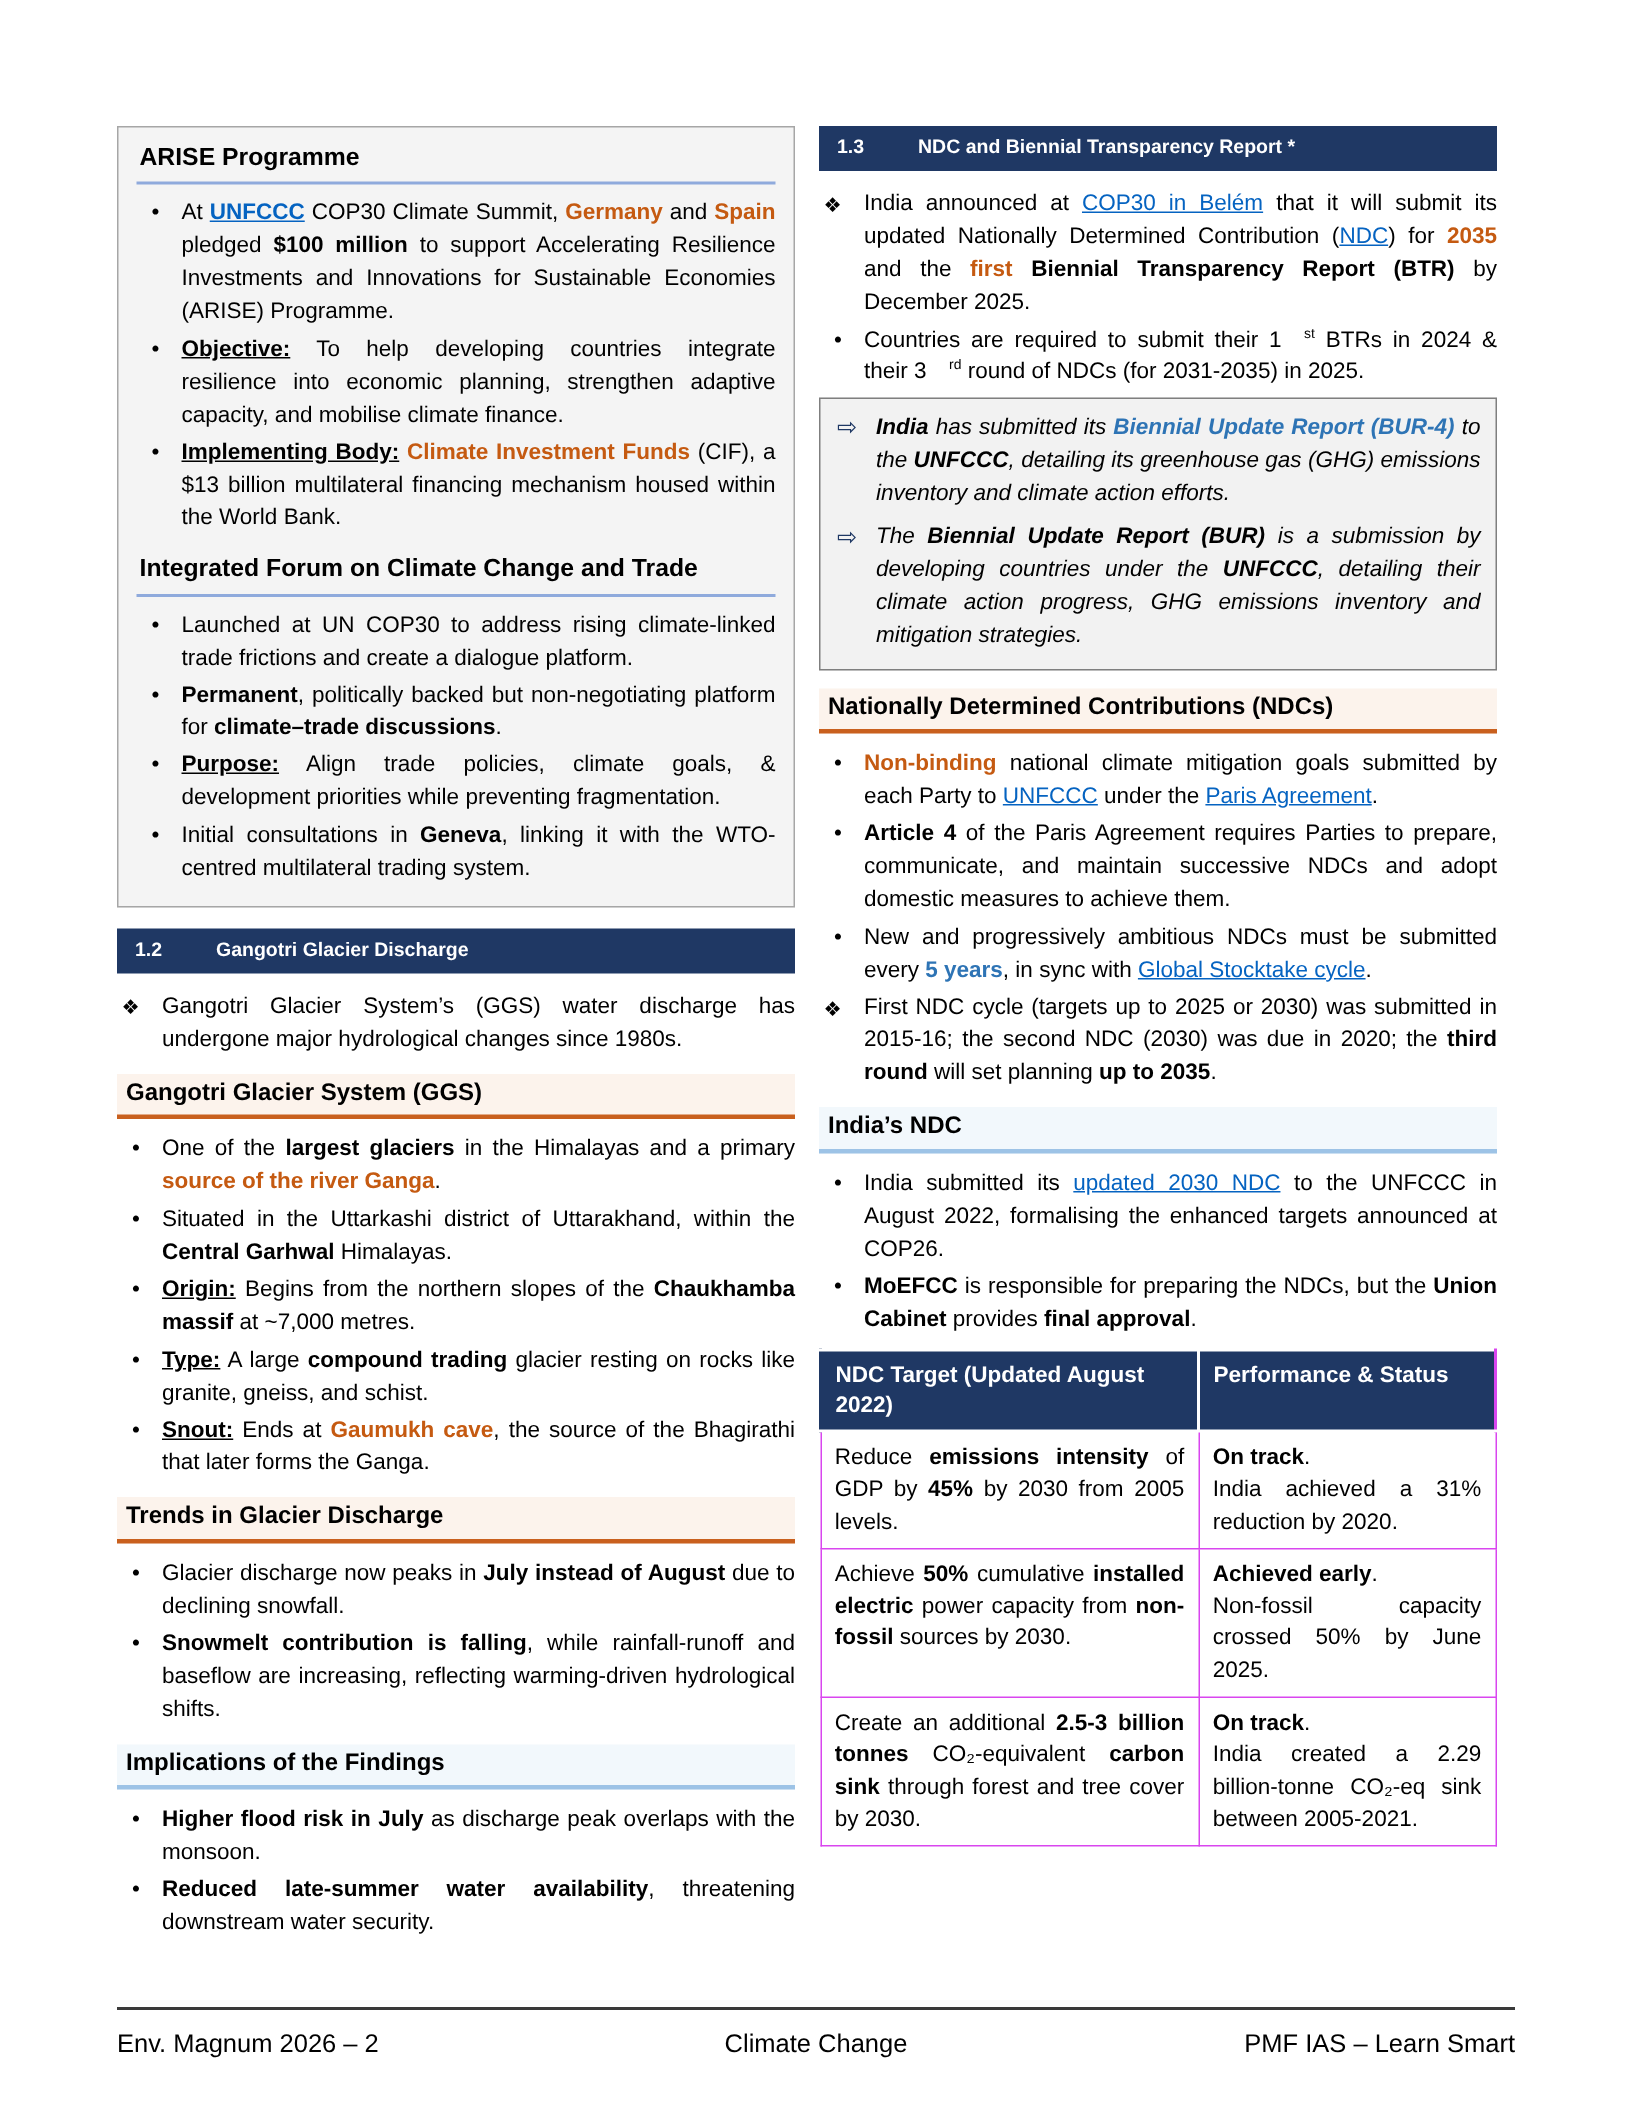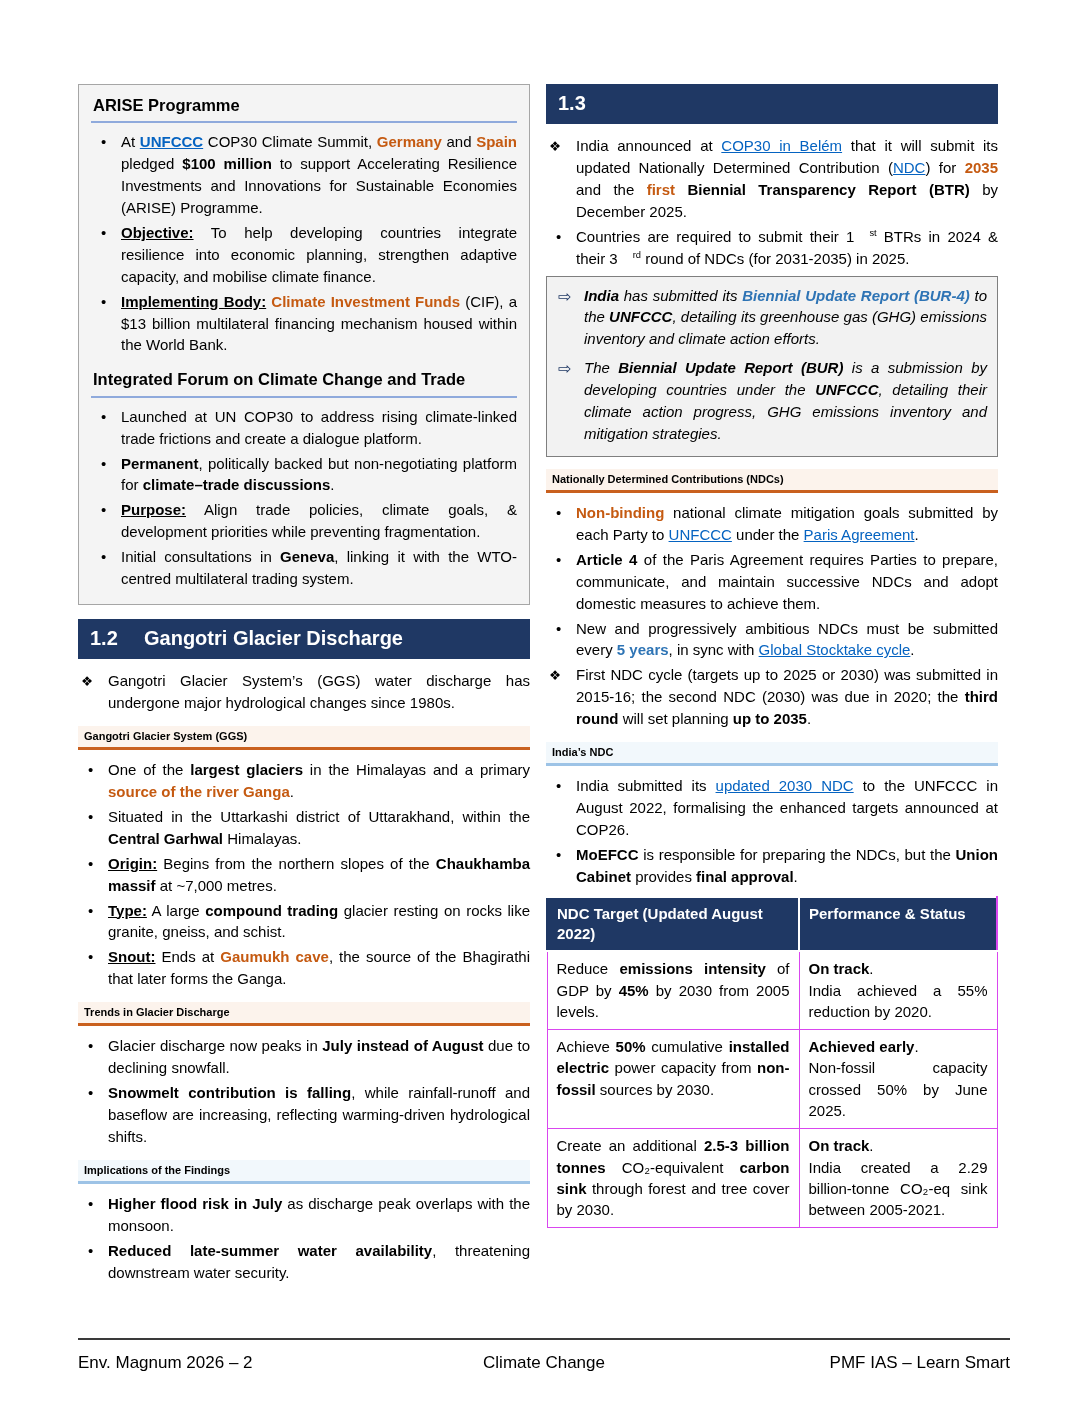--- a/index.html
+++ b/index.html
@@ -29,27 +29,27 @@
   }
   .forum-title { margin-top:12px; }
 
   ul.blist { list-style:none; margin-bottom:4px; }
   li.item { position:relative; padding-left:30px; margin-bottom:3px; }
   .mk { position:absolute; left:10px; top:0; }
   .mk.dia { left:3px; font-size:13.5px; top:2px; }
   .mk.arrow { left:1px; font-style:normal; color:#1F3864; font-size:16px; }
 
   .section-bar {
-    background:#1F3864; color:#fff; font-weight:700; font-size:20px;
+    background:#1F3864; color:#fff; font-weight:700; font-size:13px;
     padding:5px 12px 6px; display:flex; margin:14px 0 11px; align-items:baseline;
   }
   .sec-num { width:54px; flex:none; }
 
   .subheader {
-    font-weight:700; font-size:11px; padding:3px 6px 4px;
+    font-weight:700; font-size:16px; padding:3px 6px 4px;
     margin:12px 0 9px; line-height:1.3;
   }
   .subheader.orange { border-bottom:3px solid #C9601E; background:#FCF3EC; }
   .subheader.blue   { border-bottom:3px solid #9DC3E6; background:#F2F8FC; }
 
   .note-box {
     background:#F2F2F2; border:1px solid #7F7F7F; padding:8px 10px 4px;
     font-style:italic; margin:6px 0 10px;
   }
   .note-item { position:relative; padding-left:27px; text-align:justify; margin-bottom:7px; }
@@ -179,20 +179,21 @@
           <span class="mk">•</span>
           <div class="txt"><span class="b">Reduced late-summer water availability</span><span>, threatening downstream water security.</span></div>
         </li>
       </ul>
     </div>
 
     <div class="col">
 
       <div class="section-bar">
         <span class="sec-num">1.3</span>
+        <span class="sec-title">NDC and Biennial Transparency Report *</span>
       </div>
 
       <ul class="blist">
         <li class="item">
           <span class="mk dia">❖</span>
           <div class="txt"><span>India announced at </span><span class="lk">COP30 in Belém</span><span> that it will submit its updated Nationally Determined Contribution (</span><span class="lk">NDC</span><span>) for </span><span class="or">2035</span><span> and the </span><span class="or">first</span><span> </span><span class="b">Biennial Transparency Report (BTR)</span><span> by December 2025.</span></div>
         </li>
         <li class="item">
           <span class="mk">•</span>
           <div class="txt"><span>Countries are required to submit their 1</span><span class="sup">st</span><span> BTRs in 2024 &amp; their 3</span><span class="sup">rd</span><span> round of NDCs (for 2031-2035) in 2025.</span></div>
@@ -245,21 +246,21 @@
       <table class="ndc">
         <thead>
           <tr>
             <th class="w1">NDC Target (Updated August 2022)</th>
             <th class="w2">Performance &amp; Status</th>
           </tr>
         </thead>
         <tbody>
           <tr>
             <td><span>Reduce </span><span class="b">emissions intensity</span><span> of GDP by </span><span class="b">45%</span><span> by 2030 from 2005 levels.</span></td>
-            <td><span class="b">On track</span><span>.</span><br><span>India achieved a 55% reduction by 2020.</span></td>
+            <td><span class="b">On track</span><span>.</span><br><span>India achieved a 31% reduction by 2020.</span></td>
           </tr>
           <tr>
             <td><span>Achieve </span><span class="b">50%</span><span> cumulative </span><span class="b">installed electric</span><span> power capacity from </span><span class="b">non-fossil</span><span> sources by 2030.</span></td>
             <td><span class="b">Achieved early</span><span>.</span><br><span>Non-fossil capacity crossed 50% by June 2025.</span></td>
           </tr>
           <tr>
             <td><span>Create an additional </span><span class="b">2.5-3 billion tonnes</span><span> CO₂-equivalent </span><span class="b">carbon sink</span><span> through forest and tree cover by 2030.</span></td>
             <td><span class="b">On track</span><span>.</span><br><span>India created a 2.29 billion-tonne CO₂-eq sink between 2005-2021.</span></td>
           </tr>
         </tbody>

